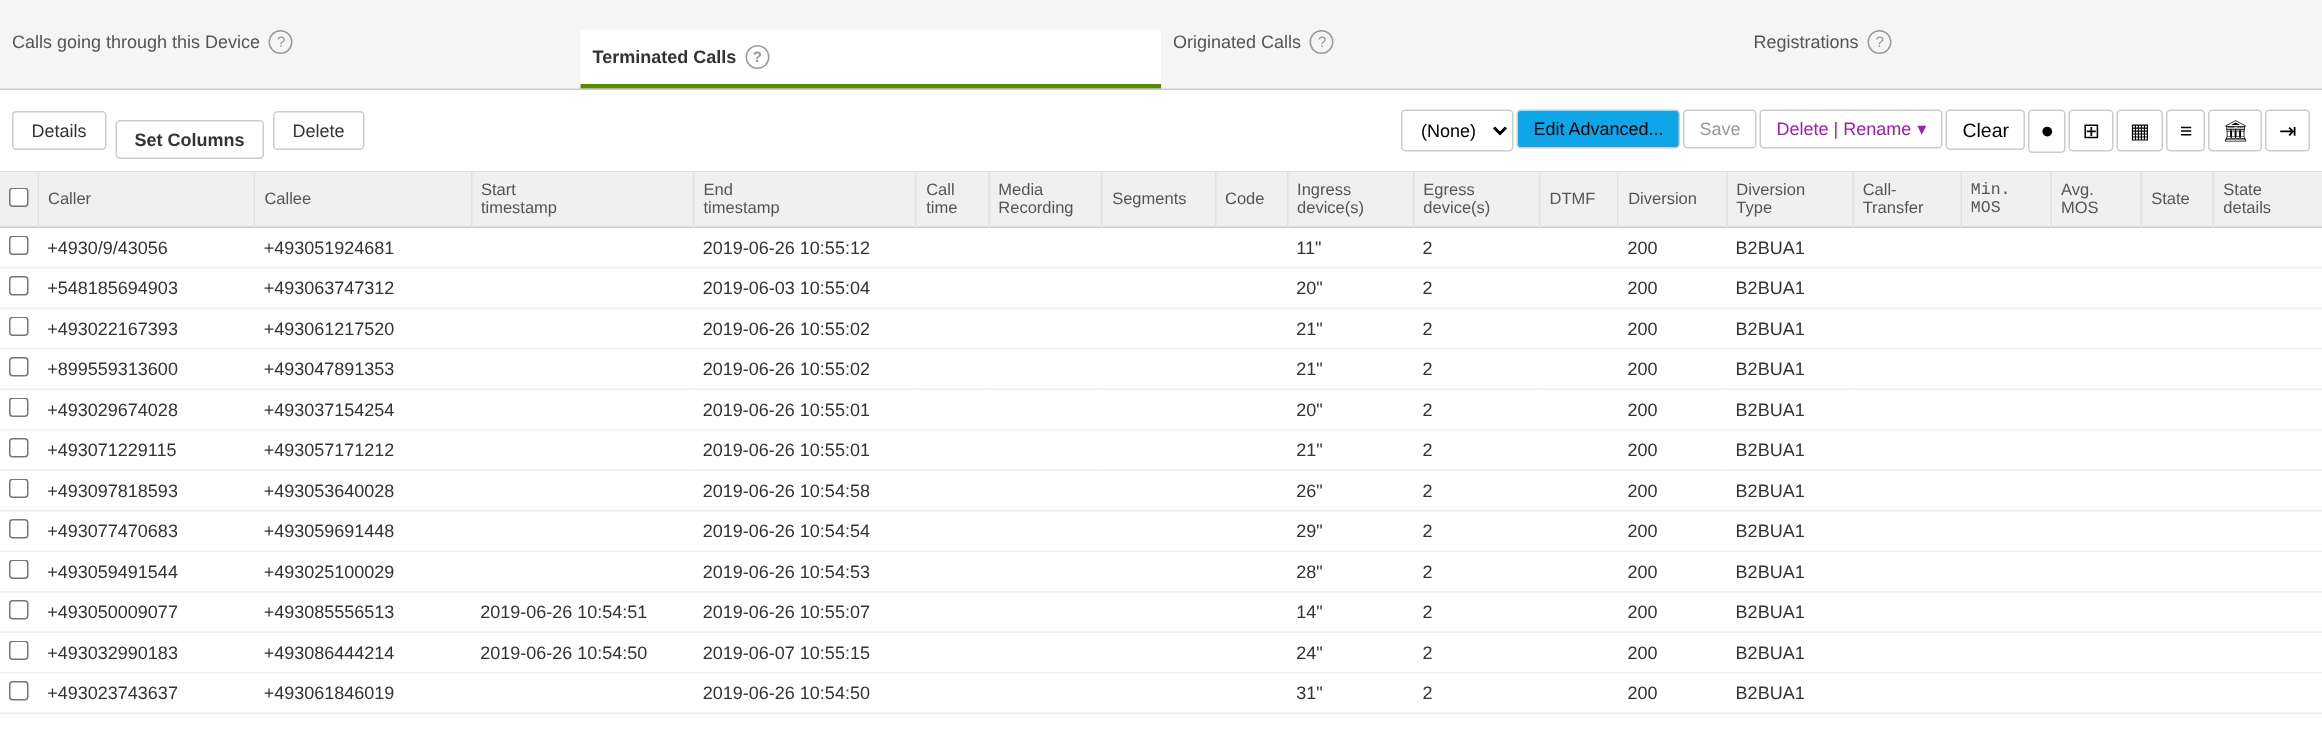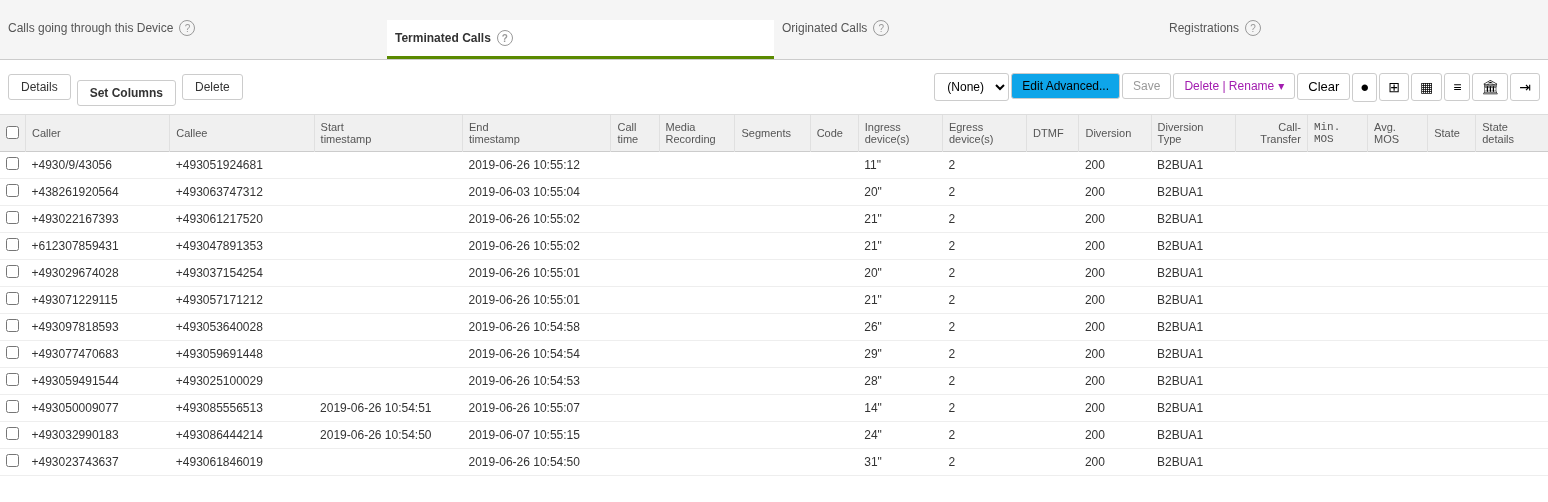--- a/index.html
+++ b/index.html
@@ -80,21 +80,21 @@
     .col-end-ts { min-width: 80px; }
     .col-calltime { min-width: 40px; }
     .col-media { min-width: 60px; }
     .col-seg { min-width: 50px; }
     .col-code { min-width: 40px; }
     .col-ingress { min-width: 70px; }
     .col-egress { min-width: 70px; }
     .col-dtmf { min-width: 40px; }
     .col-diversion { min-width: 60px; }
     .col-divtype { min-width: 70px; }
-    .col-calltransfer { min-width: 60px; text-align: right; }
+    .col-calltransfer { min-width: 60px; }
     .col-minmos { min-width: 50px; font-family: Liberation Mono, monospace; }
     .col-avgmos { min-width: 50px; }
     .col-state { min-width: 40px; }
     .col-statedetails { min-width: 60px; }
   </style>
 </head>
 <body>
 
 <div>
 
@@ -190,21 +190,21 @@
             <td class="col-diversion">200</td>
             <td class="col-divtype">B2BUA1</td>
             <td class="col-calltransfer"></td>
             <td class="col-minmos"></td>
             <td class="col-avgmos"></td>
             <td class="col-state"></td>
             <td class="col-statedetails"></td>
           </tr>
           <tr>
             <td class="cb-col"><input type="checkbox" style=""></td>
-            <td class="col-caller">+438261920564</td>
+            <td class="col-caller">+548185694903</td>
             <td class="col-callee">+493063747312</td>
             <td class="col-ts"></td>
             <td class="col-end-ts">2019-06-03 10:55:04</td>
             <td class="col-calltime"></td>
             <td class="col-media"></td>
             <td class="col-seg"></td>
             <td class="col-code"></td>
             <td class="col-ingress">20"</td>
             <td class="col-egress">2</td>
             <td class="col-dtmf"></td>
@@ -232,21 +232,21 @@
             <td class="col-diversion">200</td>
             <td class="col-divtype">B2BUA1</td>
             <td class="col-calltransfer"></td>
             <td class="col-minmos"></td>
             <td class="col-avgmos"></td>
             <td class="col-state"></td>
             <td class="col-statedetails"></td>
           </tr>
           <tr>
             <td class="cb-col"><input type="checkbox" style=""></td>
-            <td class="col-caller">+612307859431</td>
+            <td class="col-caller">+899559313600</td>
             <td class="col-callee">+493047891353</td>
             <td class="col-ts"></td>
             <td class="col-end-ts">2019-06-26 10:55:02</td>
             <td class="col-calltime"></td>
             <td class="col-media"></td>
             <td class="col-seg"></td>
             <td class="col-code"></td>
             <td class="col-ingress">21"</td>
             <td class="col-egress">2</td>
             <td class="col-dtmf"></td>

